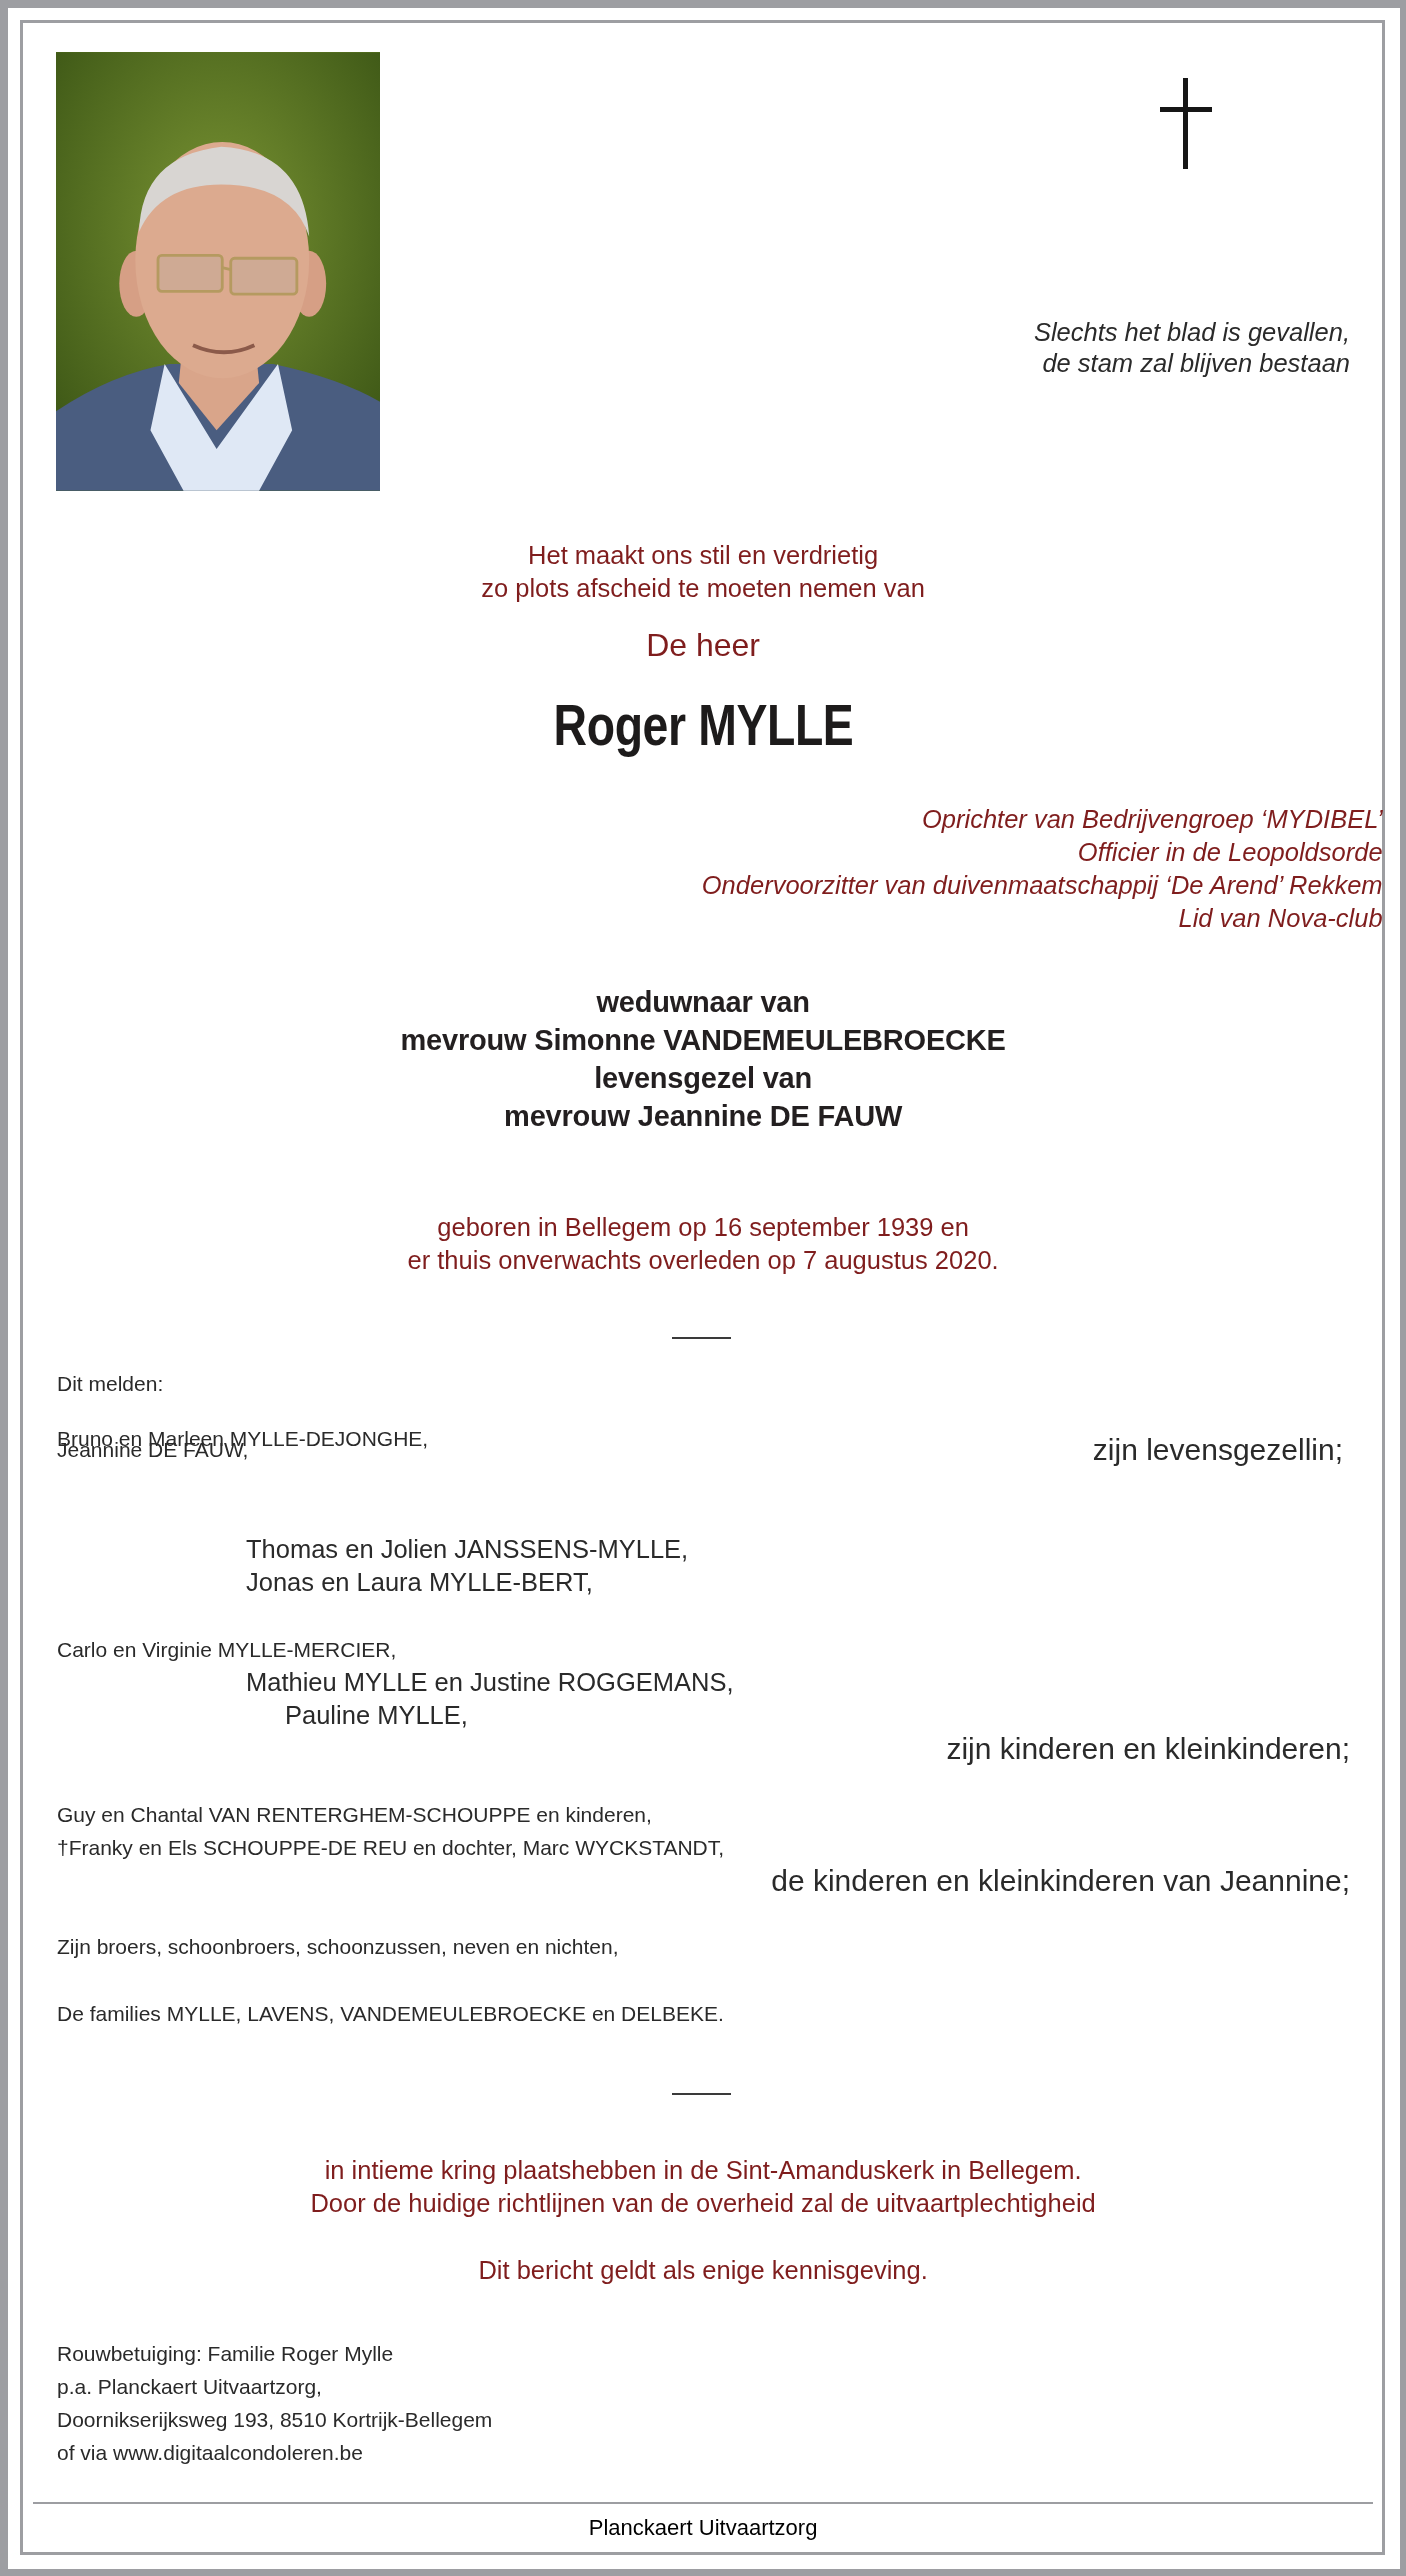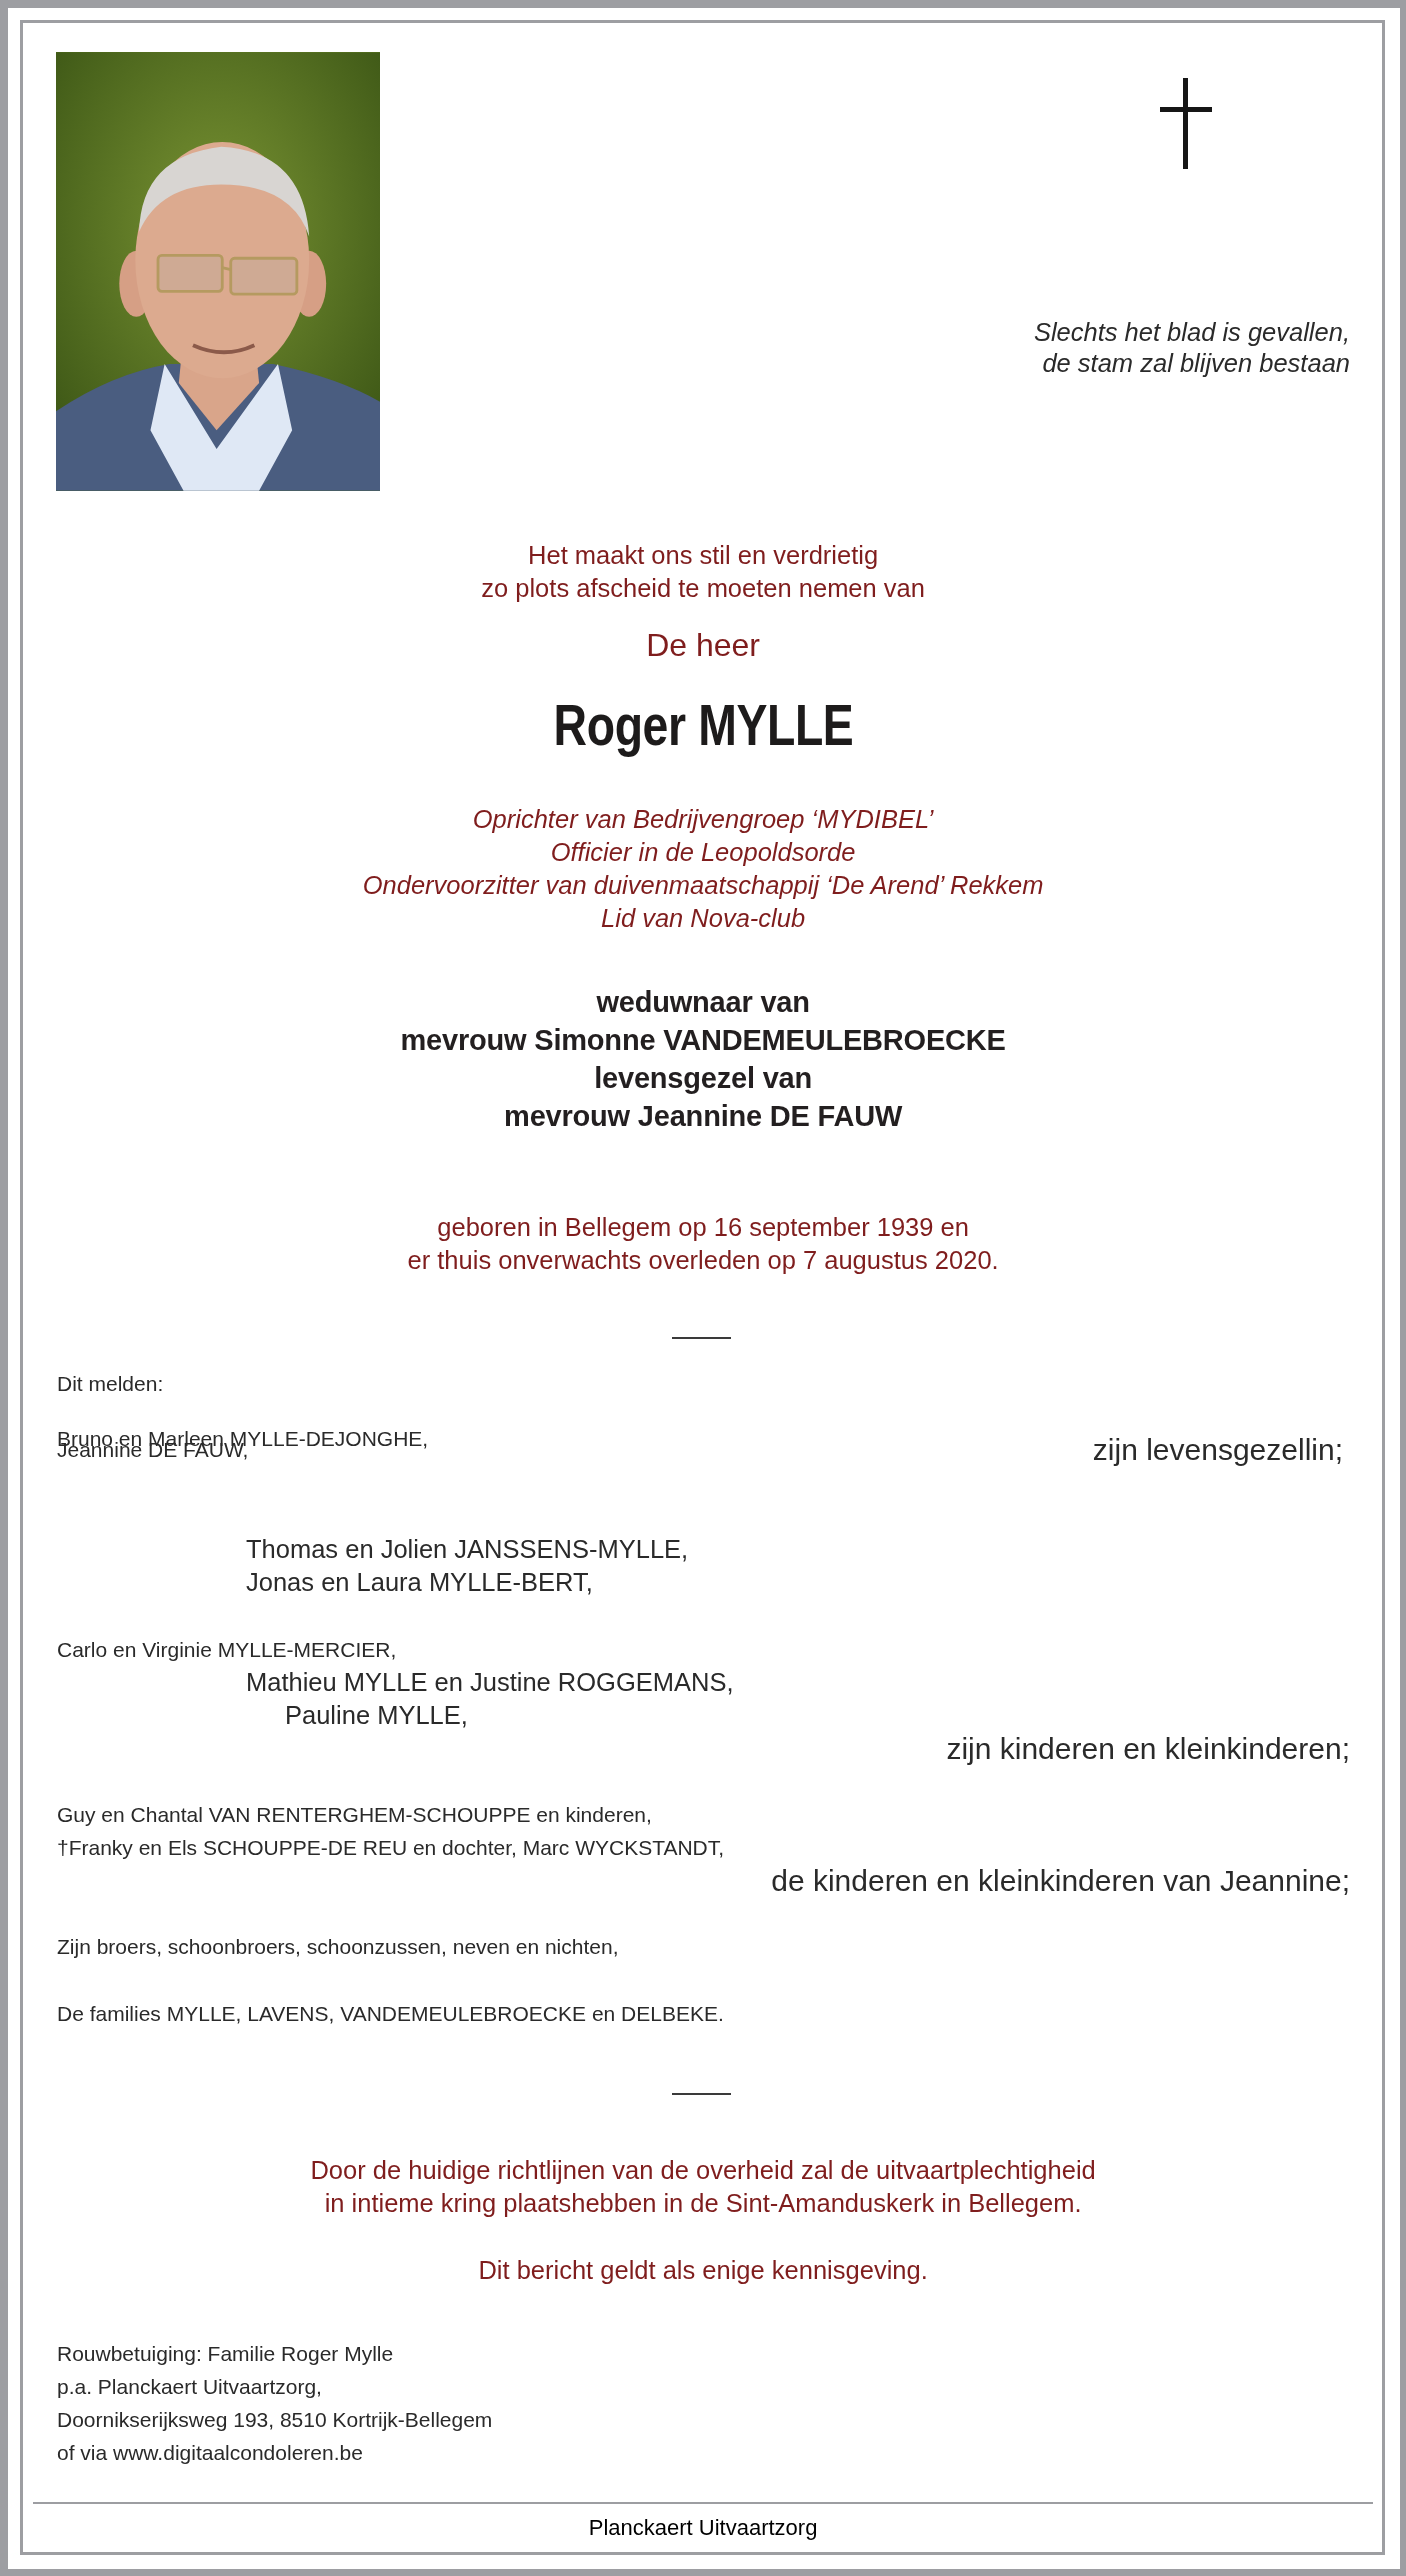--- a/index.html
+++ b/index.html
@@ -76,21 +76,21 @@
 <div class="center t27 light" style="top:539px;">
   <div>Het maakt ons stil en verdrietig</div>
   <div>zo plots afscheid te moeten nemen van</div>
 </div>
 <div class="center light" style="top:626px; font-size:32px; line-height:38px;">De heer</div>
 
 <div class="center" style="top:692px;">
   <div class="name">Roger MYLLE</div>
 </div>
 
-<div class="center t27 italic light" style="top:803px;">
+<div class="center t27 italic light" style="top:803px;text-align:right;">
   <div>Oprichter van Bedrijvengroep ‘MYDIBEL’</div>
   <div>Officier in de Leopoldsorde</div>
   <div>Ondervoorzitter van duivenmaatschappij ‘De Arend’ Rekkem</div>
   <div>Lid van Nova-club</div>
 </div>
 
 <div class="center semi" style="top:983px;">
   <div>weduwnaar van</div>
   <div>mevrouw Simonne VANDEMEULEBROECKE</div>
   <div>levensgezel van</div>
@@ -121,22 +121,22 @@
 <div class="left" style="top:1798px;">Guy en Chantal VAN RENTERGHEM-SCHOUPPE en kinderen,</div>
 <div class="left" style="top:1831px;">†Franky en Els SCHOUPPE-DE REU en dochter, Marc WYCKSTANDT,</div>
 <div class="right" style="top:1864px;">de kinderen en kleinkinderen van Jeannine;</div>
 
 <div class="left" style="top:1930px;">Zijn broers, schoonbroers, schoonzussen, neven en nichten,</div>
 <div class="left" style="top:1997px;">De families MYLLE, LAVENS, VANDEMEULEBROECKE en DELBEKE.</div>
 
 <div class="rule" style="left:672px; width:59px; top:2093px;"></div>
 
 <div class="center t27 light" style="top:2154px;">
+  <div>in intieme kring plaatshebben in de Sint-Amanduskerk in Bellegem.</div>
   <div>Door de huidige richtlijnen van de overheid zal de uitvaartplechtigheid</div>
-  <div>in intieme kring plaatshebben in de Sint-Amanduskerk in Bellegem.</div>
 </div>
 <div class="center t27 light" style="top:2254px;">Dit bericht geldt als enige kennisgeving.</div>
 
 <div class="left" style="top:2337px;">Rouwbetuiging: Familie Roger Mylle</div>
 <div class="left" style="top:2370px;">p.a. Planckaert Uitvaartzorg,</div>
 <div class="left" style="top:2403px;">Doornikserijksweg 193, 8510 Kortrijk-Bellegem</div>
 <div class="left" style="top:2436px;">of via www.digitaalcondoleren.be</div>
 
 <div class="footer-line"></div>
 <div class="footer-text">Planckaert Uitvaartzorg</div>

